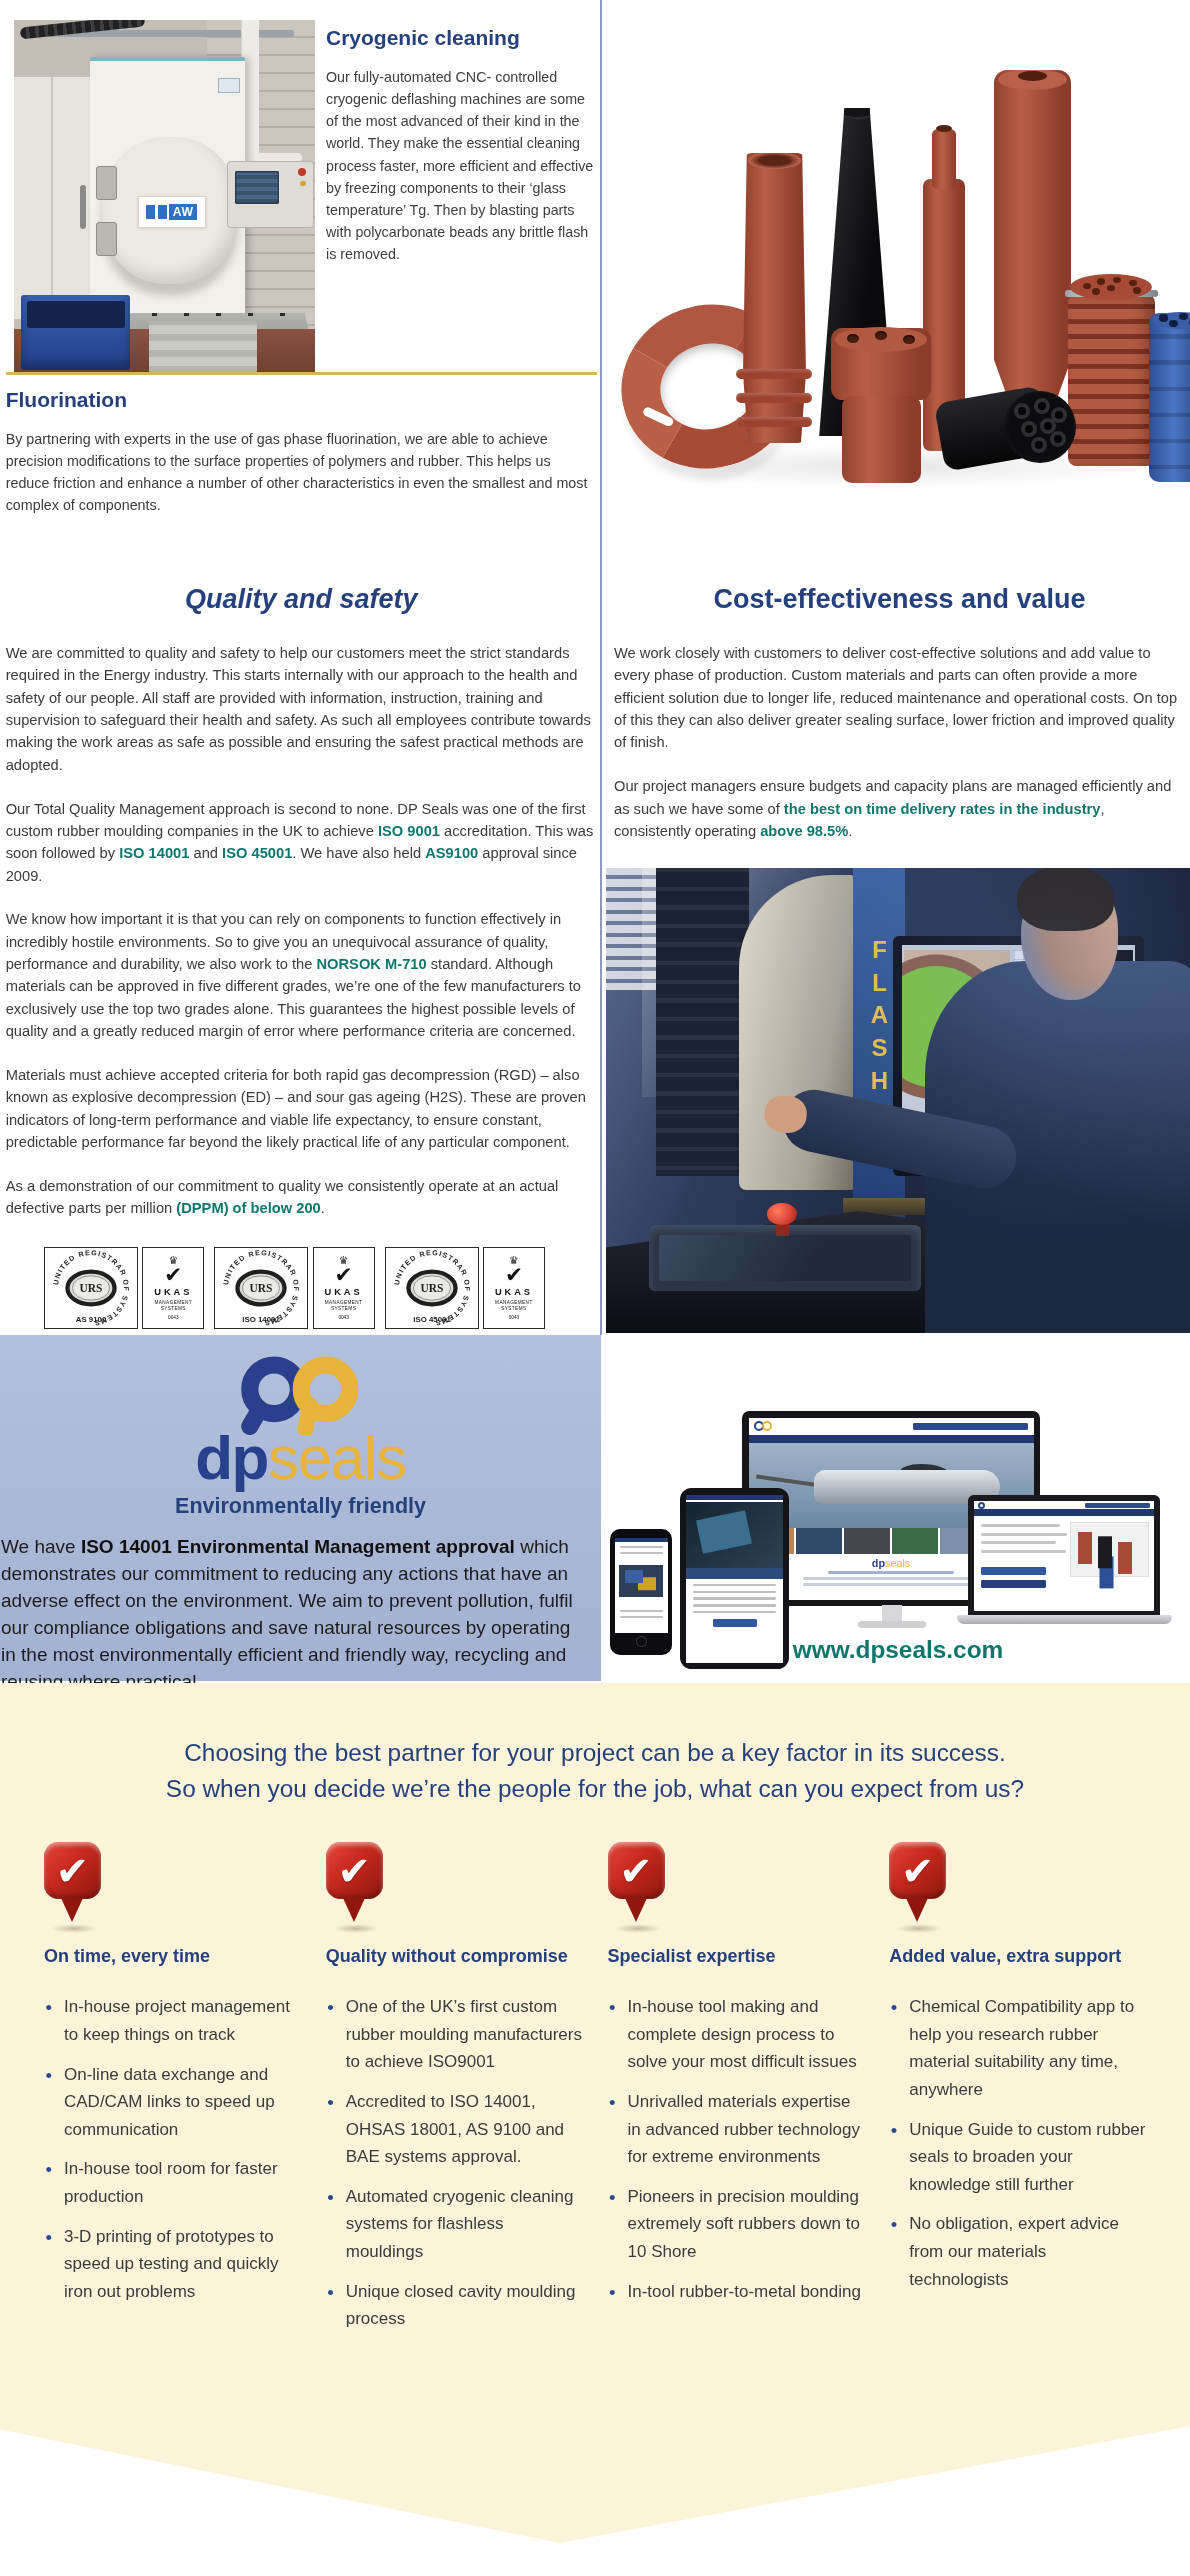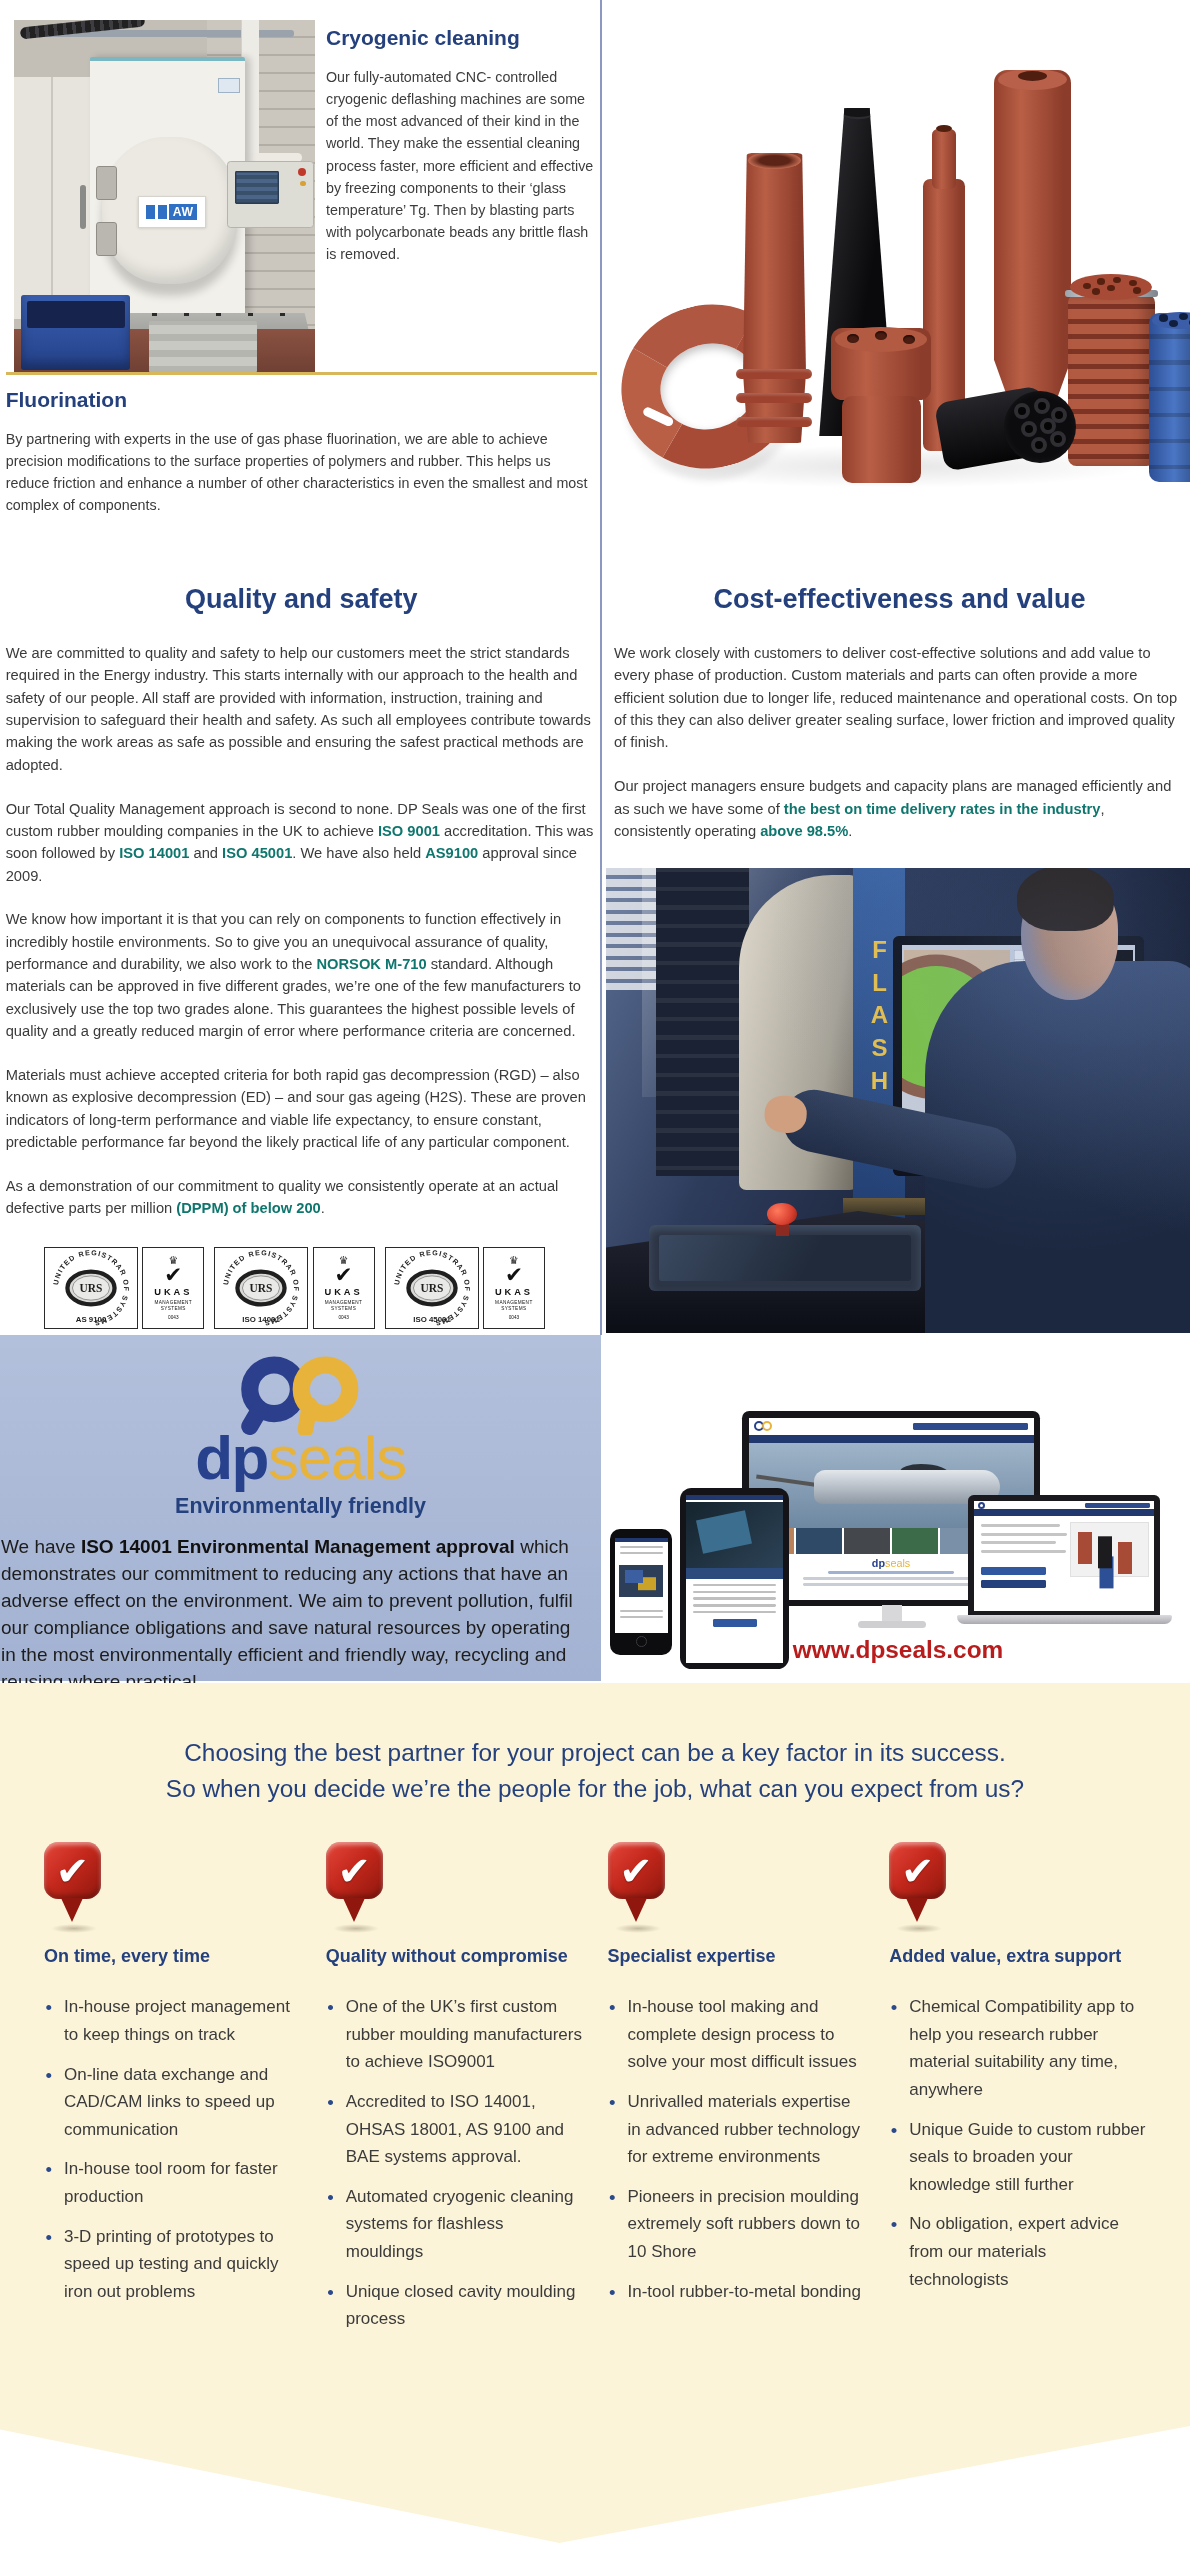--- a/index.html
+++ b/index.html
@@ -54,21 +54,21 @@
   
   .cryo-text{left:326px;top:26px;width:271px;}
   .cryo-text h3{font-size:21px;margin-bottom:16px;}
   .cryo-text p{font-size:14.3px;line-height:1.55;color:#3d3d3d;}
   .gold-line{left:5.7px;top:372px;width:591px;height:2.9px;background:#d8b75a;}
   .fluor{left:5.7px;top:388px;width:591px;}
   .fluor h3{font-size:21px;margin-bottom:16px;}
   .fluor p{font-size:14.3px;line-height:1.55;}
 
   .quality-col{left:5.7px;top:584px;width:591px;}
-  .quality-col h2{font-size:27px;text-align:center;margin-bottom:27px;}
+  .quality-col h2{font-size:27px;text-align:center;margin-bottom:27px;font-style:italic;}
   .quality-col p{font-size:14.7px;line-height:1.52;margin-bottom:21.5px;}
 
   .cost-col{left:614px;top:584px;width:571px;}
   .cost-col h2{font-size:27px;text-align:center;margin-bottom:27px;}
   .cost-col p{font-size:14.7px;line-height:1.52;margin-bottom:21.5px;}
 
   
   .badges{left:44px;top:1247px;display:flex;gap:10px;}
   .badge-pair{display:flex;gap:4.3px;}
   .urs-box{width:92px;height:80px;border:1.4px solid #2a2a2a;background:#fff;}
@@ -234,21 +234,21 @@
   .dv-laptop{left:362px;top:147px;width:192px;height:122px;background:#1a1a1e;border-radius:5.7px 5.7px 0 0;padding:5.7px;box-sizing:border-box;}
   .dv-lscreen{position:relative;width:100%;height:100%;background:#fff;overflow:hidden;}
   .dv-lnav{left:0;top:8.6px;width:100%;height:6.5px;background:#20386e;}
   .dv-limg{right:5.7px;top:21.5px;width:77px;height:53px;background:#f1f1f1;border:0.7px solid #e0e0e0;}
   .dv-limg::after{content:"";position:absolute;left:7.2px;top:8.6px;width:14.3px;height:32px;background:#a84b36;
       box-shadow:20px 4.3px 0 #1c1c1e,40px 10px 0 #a84b36,21.5px 24.4px 0 0 #2d4f96;}
   .dv-lline{position:absolute;left:7.2px;height:2.9px;background:#c5c5c5;border-radius:1.4px;}
   .dv-lbtn{position:absolute;left:7.2px;width:65px;height:8.6px;background:#2f58a0;border-radius:1.4px;}
   .dv-lbase{left:351px;top:267px;width:215px;height:9.3px;border-radius:2.2px 2.2px 8.6px 8.6px;
       background:linear-gradient(180deg,#dcdce0,#a9a9af);}
-  .site-url{left:606px;top:1636px;width:584px;text-align:center;font-size:24.4px;font-weight:bold;color:#b91c1c;}
+  .site-url{left:606px;top:1636px;width:584px;text-align:center;font-size:24.4px;font-weight:bold;color:#0f766e;}
 
   
   .expect-section{left:0;top:1683px;width:1190px;height:893px;background:#fcf4d9;
       clip-path:polygon(0 0,100% 0,100% 83.2%,47% 96.3%,0 83.6%);}
   .expect-heading{position:absolute;left:0;top:52px;width:100%;text-align:center;color:#24407d;
       font-size:24.4px;font-weight:normal;line-height:1.48;}
   .expect-grid{position:absolute;left:44px;top:159px;width:1104px;display:grid;
       grid-template-columns:repeat(4,1fr);column-gap:23px;}
   .pin-wrap{position:relative;width:79px;height:93px;margin-bottom:10px;}
   .pin{position:absolute;left:0;top:0;width:57px;height:57px;border-radius:14.3px;

